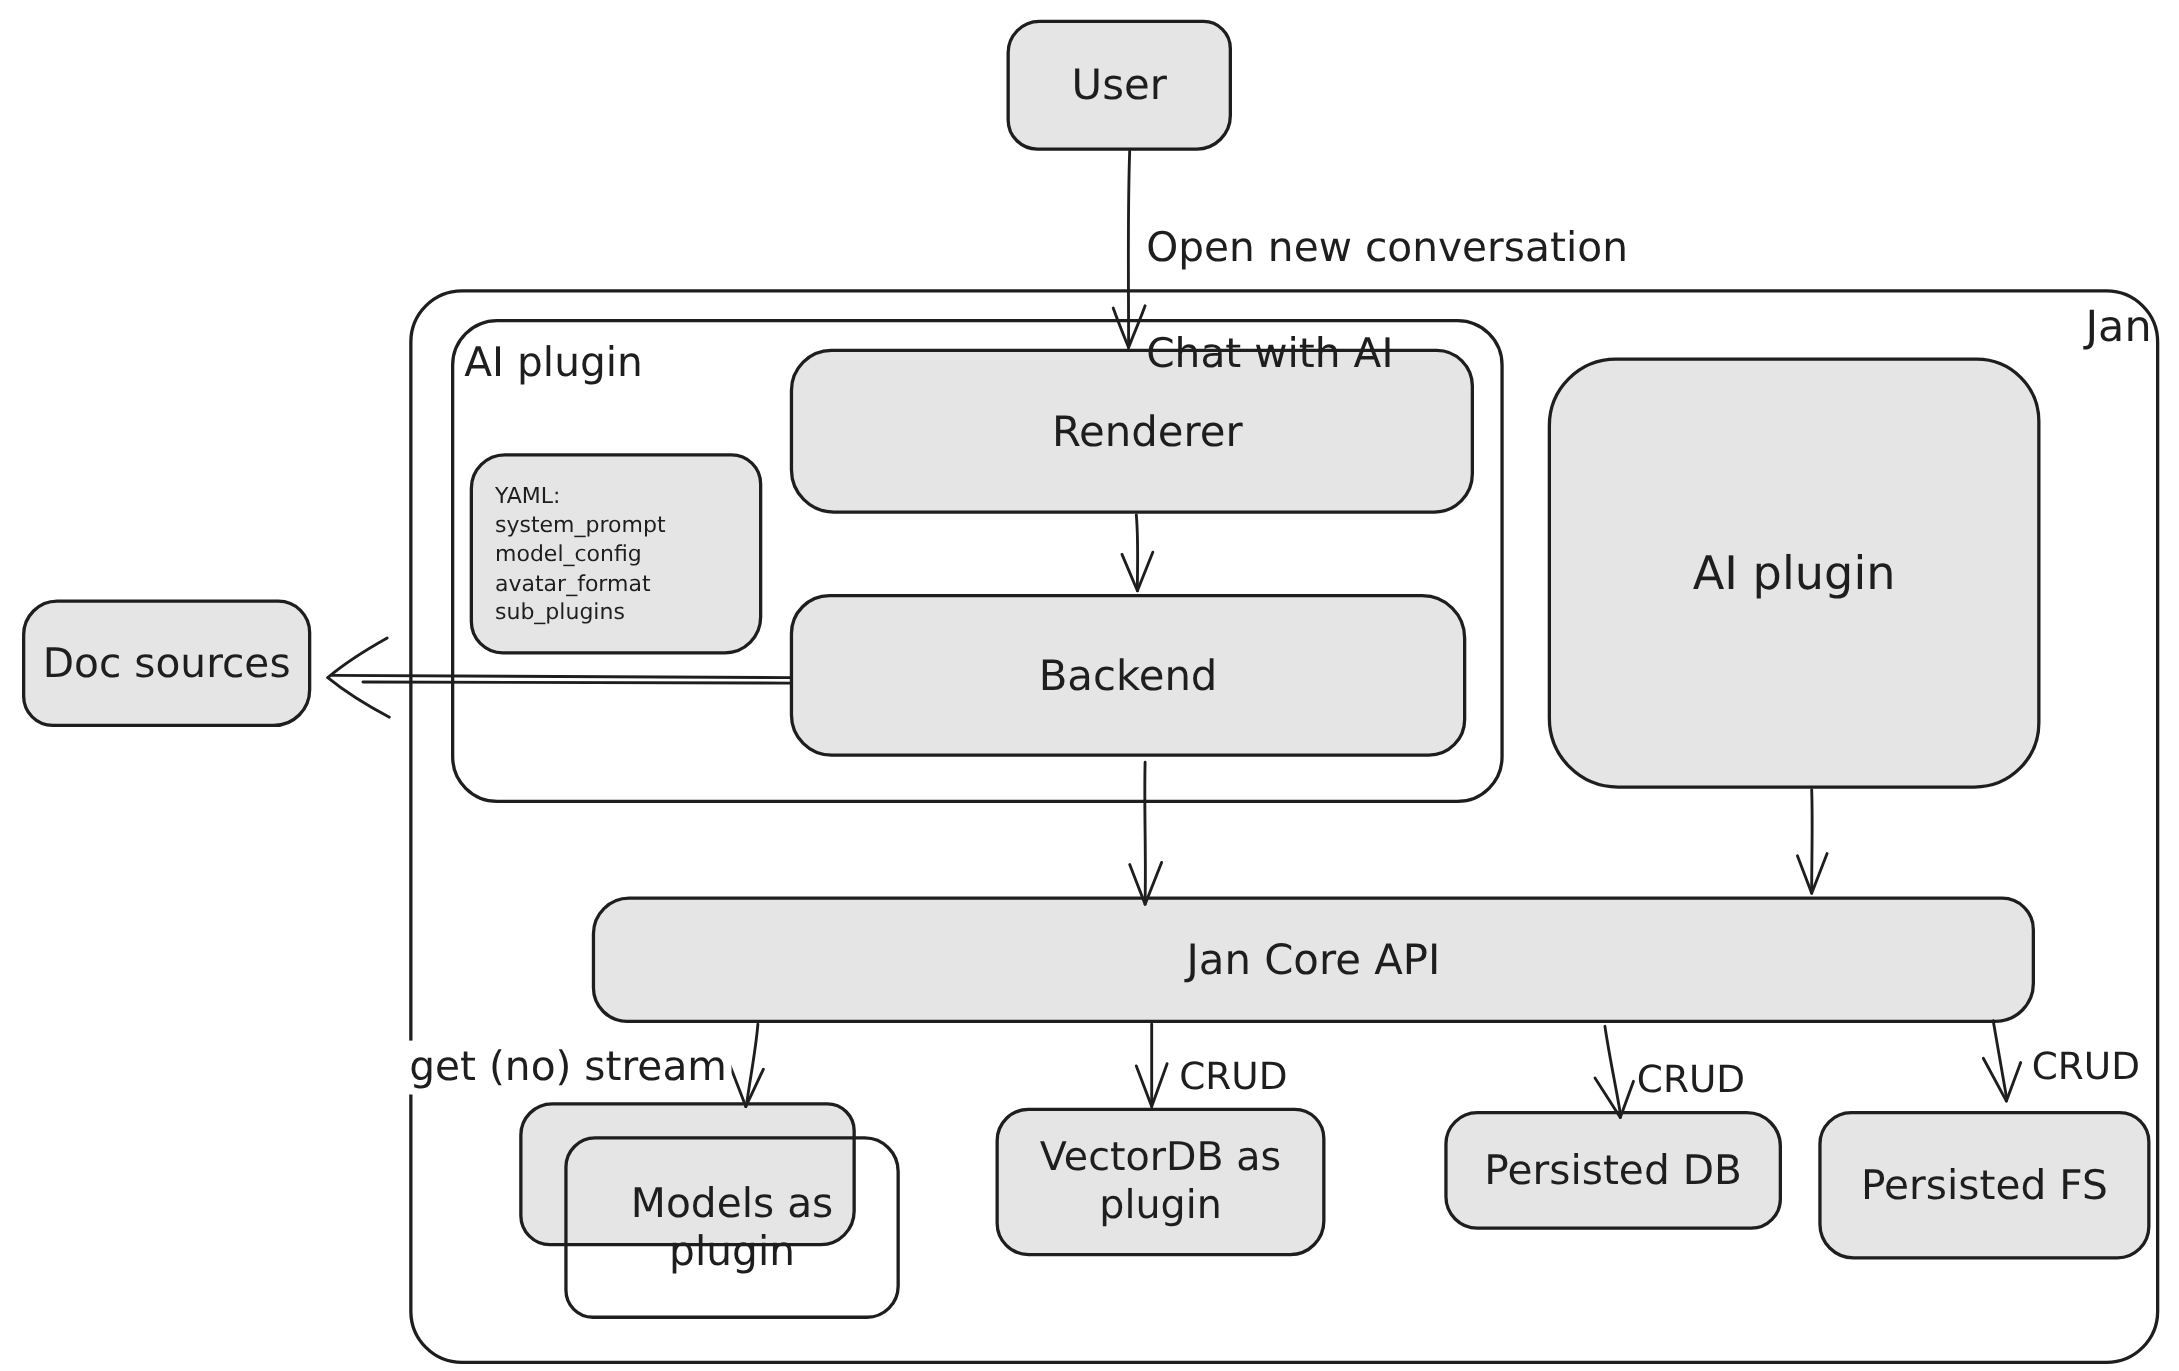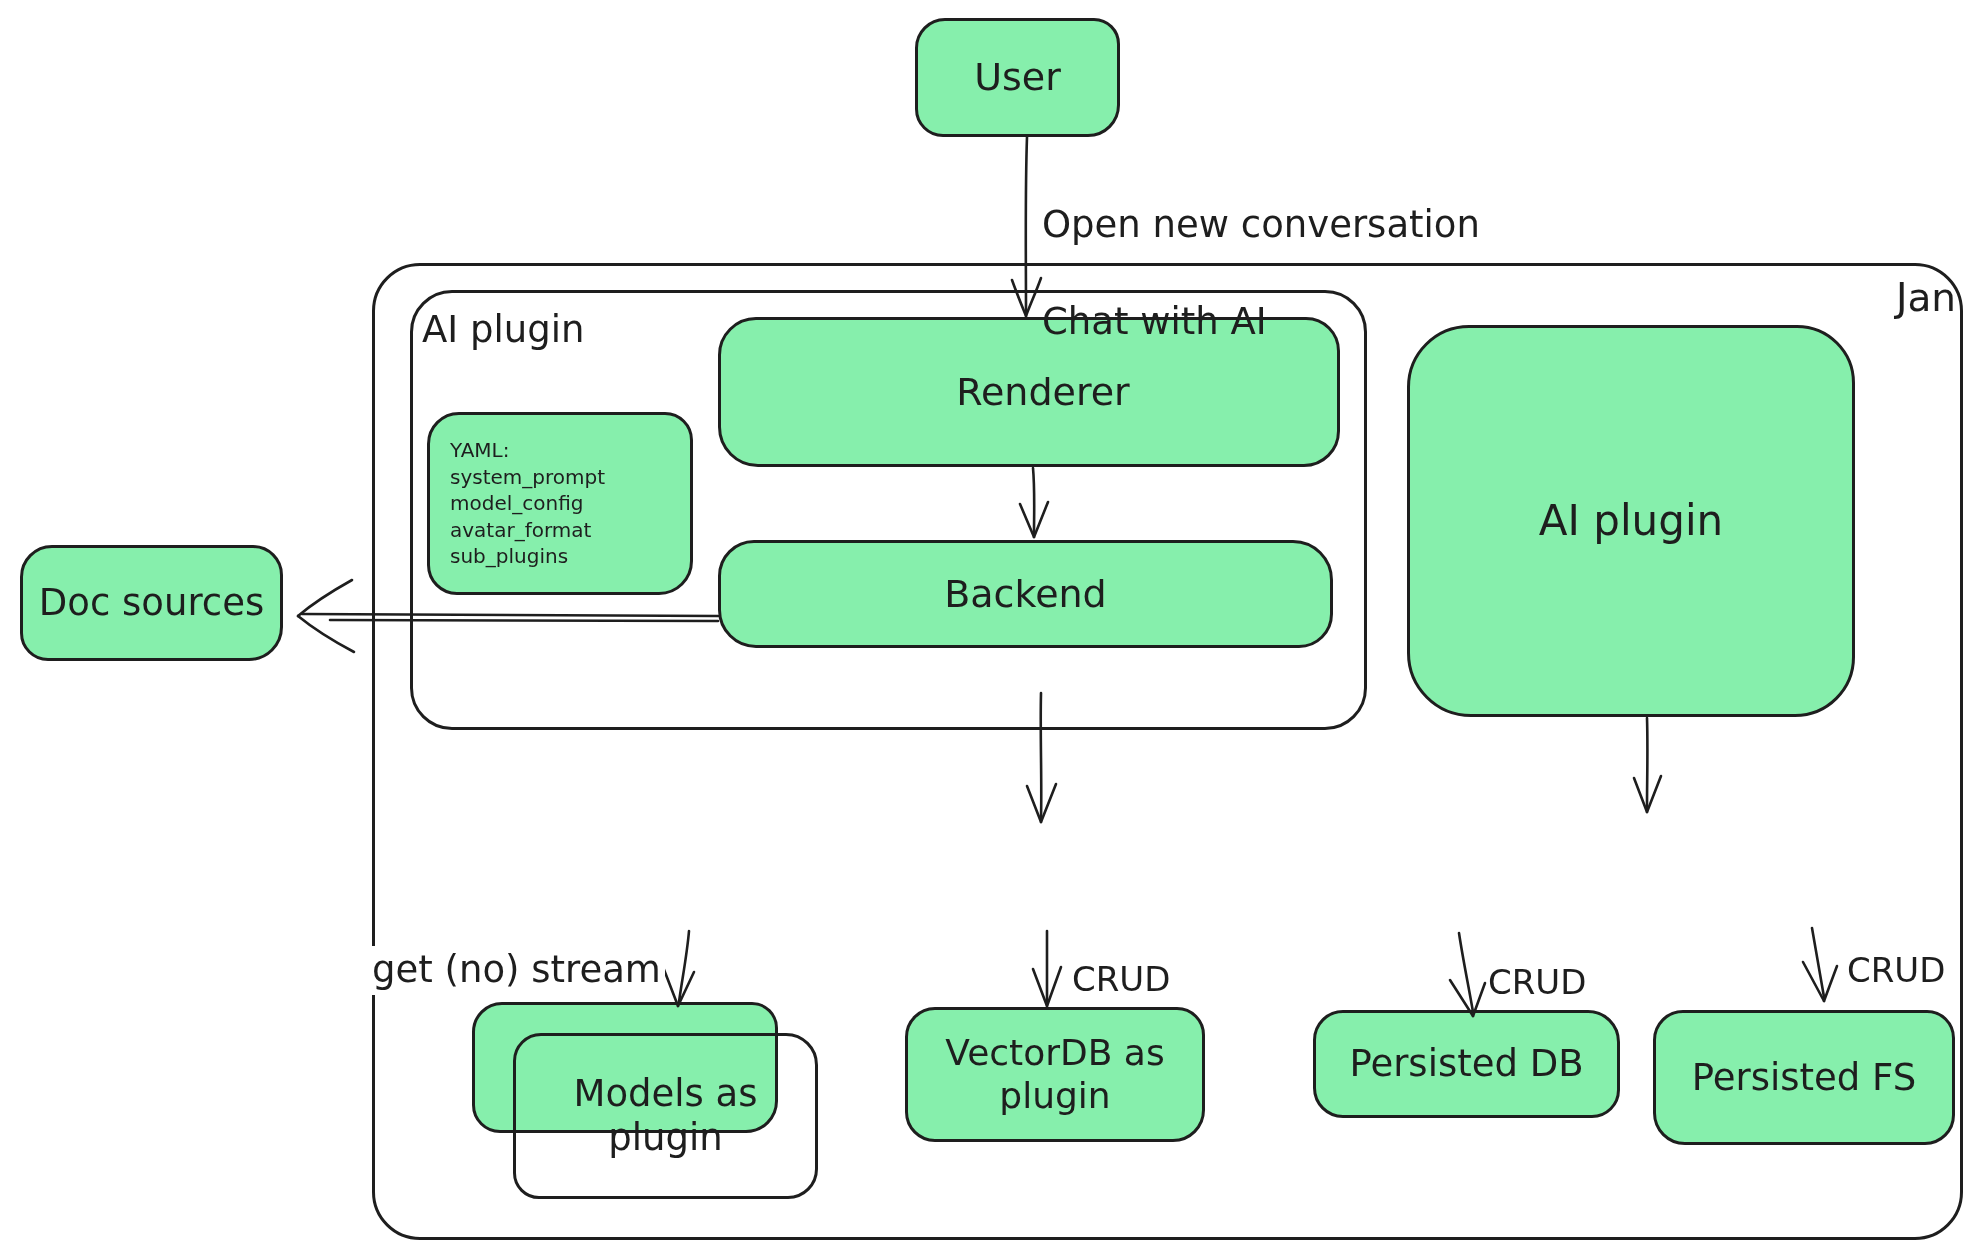--- a/index.html
+++ b/index.html
@@ -7,21 +7,21 @@
     position:relative;
     width:1981px;height:1246px;
     background:#ffffff;
     font-family:"DejaVu Sans", "Liberation Sans", sans-serif;
     color:#1e1e1e;
     overflow:hidden;
   }
   .box{
     position:absolute;
     border:3px solid #1e1e1e;
-    background:#86efac;
+    background:#e5e5e5;
     display:flex;align-items:center;justify-content:center;
     text-align:center;
     box-sizing:border-box;
     z-index:2;
   }
   .container-box{
     position:absolute;
     border:3px solid #1e1e1e;
     background:transparent;
     box-sizing:border-box;
@@ -60,32 +60,35 @@
   <div class="box" style="left:427px;top:412px;width:266px;height:183px;border-radius:32px 28px 34px 30px;z-index:3;">
     <div class="yaml-text">
       <div>YAML:</div>
       <div>system_prompt</div>
       <div>model_config</div>
       <div>avatar_format</div>
       <div>sub_plugins</div>
     </div>
   </div>
 
-  <div class="box" style="left:718px;top:540px;width:615px;height:108px;border-radius:36px 40px 34px 38px;">
+  <div class="box" style="left:718px;top:540px;width:615px;height:148px;border-radius:36px 40px 34px 38px;">
     <span class="node-label" style="font-size:38px;">Backend</span>
   </div>
 
   <div class="box" style="left:1407px;top:325px;width:448px;height:392px;border-radius:62px 58px 60px 64px;">
     <span class="node-label" style="font-size:42px;">AI plugin</span>
   </div>
 
   <div class="box" style="left:20px;top:545px;width:263px;height:116px;border-radius:32px 30px 34px 28px;">
     <span class="node-label" style="font-size:37px;">Doc sources</span>
   </div>
 
+  <div class="box" style="left:538px;top:815px;width:1312px;height:115px;border-radius:34px 30px 36px 32px;">
+    <span class="node-label" style="font-size:38px;">Jan Core API</span>
+  </div>
 
   <div class="box" style="left:472px;top:1002px;width:306px;height:131px;border-radius:30px 26px 32px 28px;"></div>
   <div class="box" style="left:513px;top:1033px;width:305px;height:166px;border-radius:28px 32px 30px 26px;background:transparent;">
     <span class="node-label" style="font-size:37px;">Models as
 plugin</span>
   </div>
 
   <div class="box" style="left:905px;top:1007px;width:300px;height:135px;border-radius:30px 28px 32px 30px;">
     <span class="node-label" style="font-size:36px;">VectorDB as
 plugin</span>

